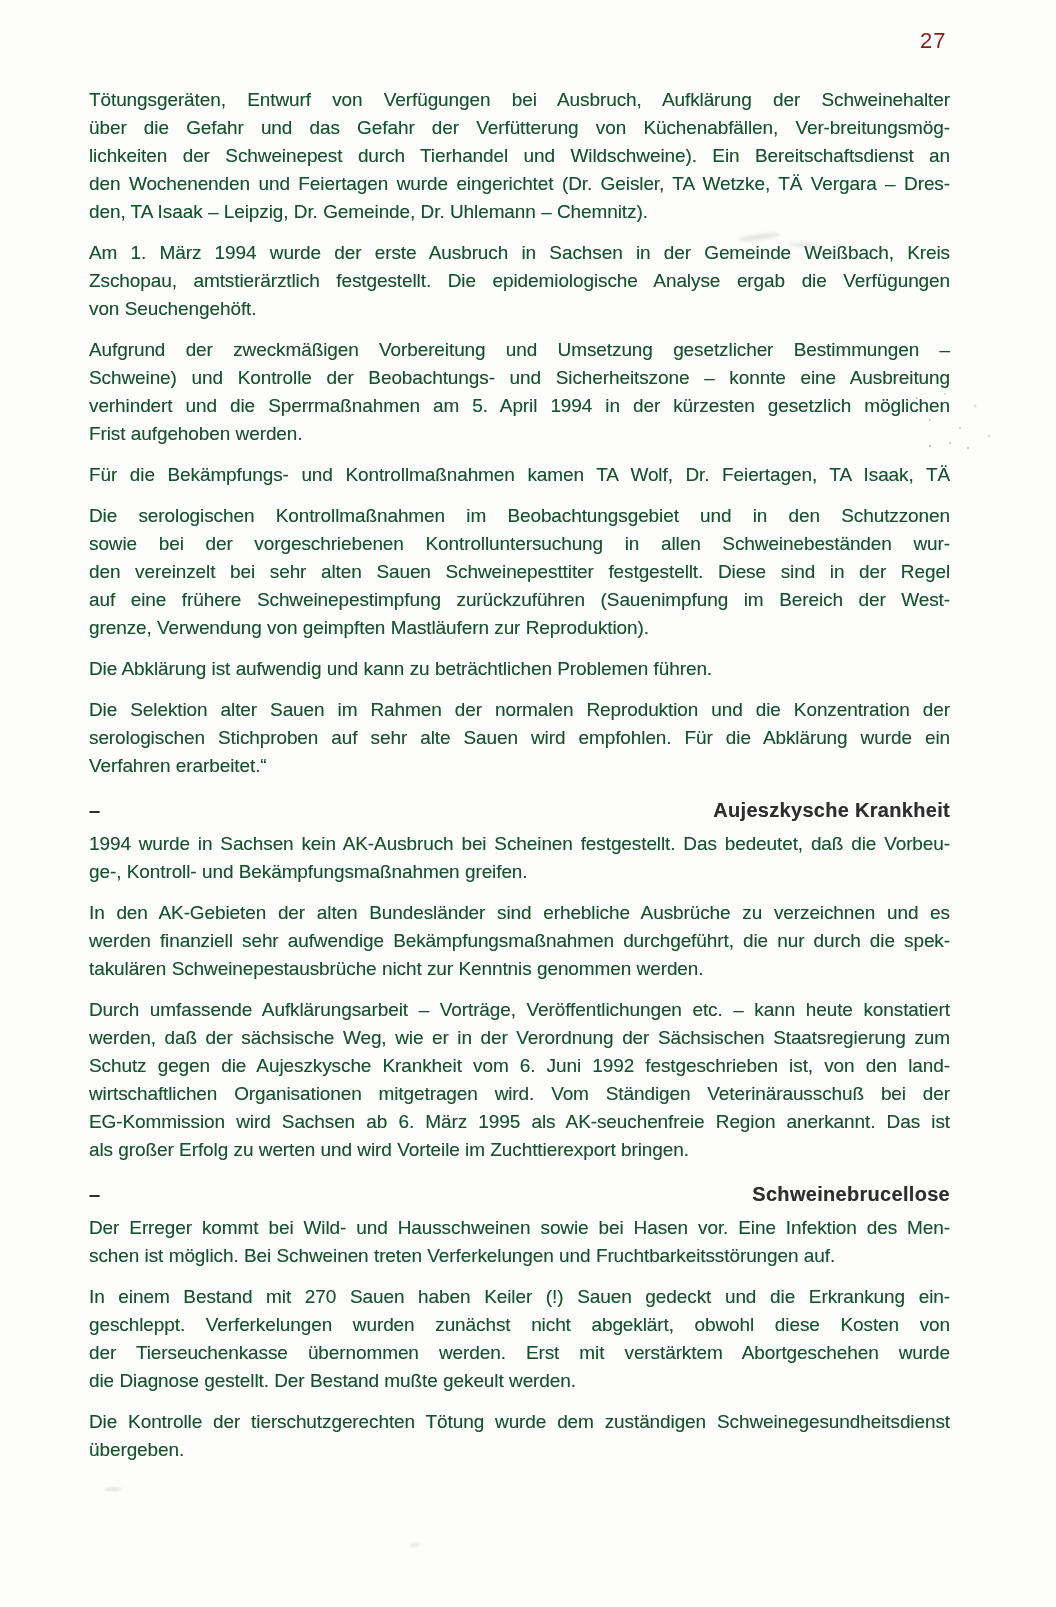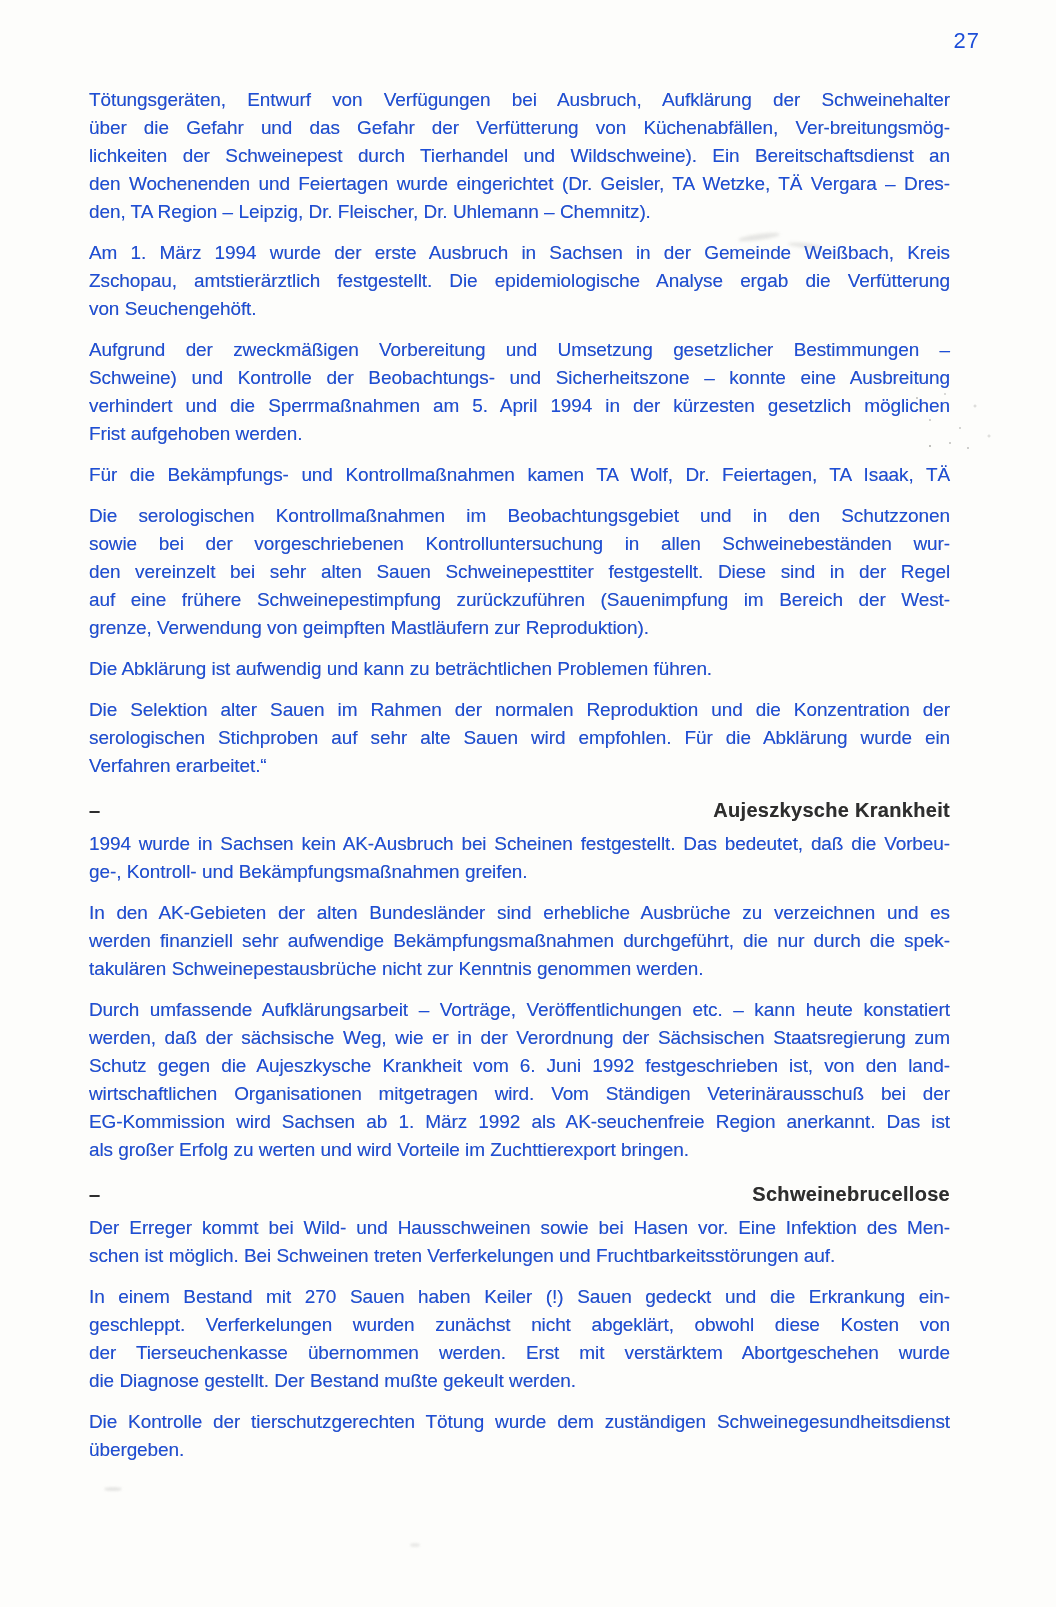--- a/index.html
+++ b/index.html
@@ -16,41 +16,40 @@
     overflow: hidden;
     font-family: "Liberation Sans", "DejaVu Sans", sans-serif;
     color: #3c3c3c;
   }
   .page-number {
     position: absolute;
     top: 28px;
     left: 920px;
     width: 60px;
     font-size: 22px;
-    color: #1d4ed8;
+    color: #7f1d1d;
     letter-spacing: 1px;
-    text-align: right;
   }
   .doc {
     position: absolute;
     top: 86px;
     left: 89px;
     width: 861px;
   }
   .paragraph {
     margin: 0 0 13px 0;
   }
   .line {
     font-size: 19px;
     line-height: 28px;
     text-align: justify;
     text-align-last: justify;
     letter-spacing: -0.1px;
     word-spacing: 0.2px;
-    color: #1d4ed8;
+    color: #14532d;
     text-shadow: 0 0 0.5px rgba(70,70,70,0.45);
     white-space: normal;
   }
   .line.last {
     text-align-last: left;
   }
   .heading {
     display: flex;
     align-items: baseline;
     margin: 16px 0 6px 0;
@@ -125,25 +124,25 @@
 
 <div class="page">
   <div class="page-number">27</div>
 
   <div class="doc">
       <div class="paragraph">
         <div class="line">Tötungsgeräten, Entwurf von Verfügungen bei Ausbruch, Aufklärung der Schweinehalter</div>
         <div class="line">über die Gefahr und das Gefahr der Verfütterung von Küchenabfällen, Ver-breitungsmög-</div>
         <div class="line">lichkeiten der Schweinepest durch Tierhandel und Wildschweine). Ein Bereitschaftsdienst an</div>
         <div class="line">den Wochenenden und Feiertagen wurde eingerichtet (Dr. Geisler, TA Wetzke, TÄ Vergara – Dres-</div>
-        <div class="line last">den, TA Region – Leipzig, Dr. Fleischer, Dr. Uhlemann – Chemnitz).</div>
+        <div class="line last">den, TA Isaak – Leipzig, Dr. Gemeinde, Dr. Uhlemann – Chemnitz).</div>
       </div>
       <div class="paragraph">
         <div class="line">Am 1. März 1994 wurde der erste Ausbruch in Sachsen in der Gemeinde Weißbach, Kreis</div>
-        <div class="line">Zschopau, amtstierärztlich festgestellt. Die epidemiologische Analyse ergab die Verfütterung</div>
+        <div class="line">Zschopau, amtstierärztlich festgestellt. Die epidemiologische Analyse ergab die Verfügungen</div>
         <div class="line last">von Seuchengehöft.</div>
       </div>
       <div class="paragraph">
         <div class="line">Aufgrund der zweckmäßigen Vorbereitung und Umsetzung gesetzlicher Bestimmungen –</div>
         <div class="line">Schweine) und Kontrolle der Beobachtungs- und Sicherheitszone – konnte eine Ausbreitung</div>
         <div class="line">verhindert und die Sperrmaßnahmen am 5. April 1994 in der kürzesten gesetzlich möglichen</div>
         <div class="line last">Frist aufgehoben werden.</div>
       </div>
       <div class="paragraph">
         <div class="line">Für die Bekämpfungs- und Kontrollmaßnahmen kamen TA Wolf, Dr. Feiertagen, TA Isaak, TÄ</div>
@@ -174,21 +173,21 @@
       <div class="paragraph">
         <div class="line">In den AK-Gebieten der alten Bundesländer sind erhebliche Ausbrüche zu verzeichnen und es</div>
         <div class="line">werden finanziell sehr aufwendige Bekämpfungsmaßnahmen durchgeführt, die nur durch die spek-</div>
         <div class="line last">takulären Schweinepestausbrüche nicht zur Kenntnis genommen werden.</div>
       </div>
       <div class="paragraph">
         <div class="line">Durch umfassende Aufklärungsarbeit – Vorträge, Veröffentlichungen etc. – kann heute konstatiert</div>
         <div class="line">werden, daß der sächsische Weg, wie er in der Verordnung der Sächsischen Staatsregierung zum</div>
         <div class="line">Schutz gegen die Aujeszkysche Krankheit vom 6. Juni 1992 festgeschrieben ist, von den land-</div>
         <div class="line">wirtschaftlichen Organisationen mitgetragen wird. Vom Ständigen Veterinärausschuß bei der</div>
-        <div class="line">EG-Kommission wird Sachsen ab 1. März 1992 als AK-seuchenfreie Region anerkannt. Das ist</div>
+        <div class="line">EG-Kommission wird Sachsen ab 6. März 1995 als AK-seuchenfreie Region anerkannt. Das ist</div>
         <div class="line last">als großer Erfolg zu werten und wird Vorteile im Zuchttierexport bringen.</div>
       </div>
       <div class="heading">
         <span class="h-marker">–</span>
         <span class="h-title">Schweinebrucellose</span>
       </div>
       <div class="paragraph">
         <div class="line">Der Erreger kommt bei Wild- und Hausschweinen sowie bei Hasen vor. Eine Infektion des Men-</div>
         <div class="line last">schen ist möglich. Bei Schweinen treten Verferkelungen und Fruchtbarkeitsstörungen auf.</div>
       </div>

